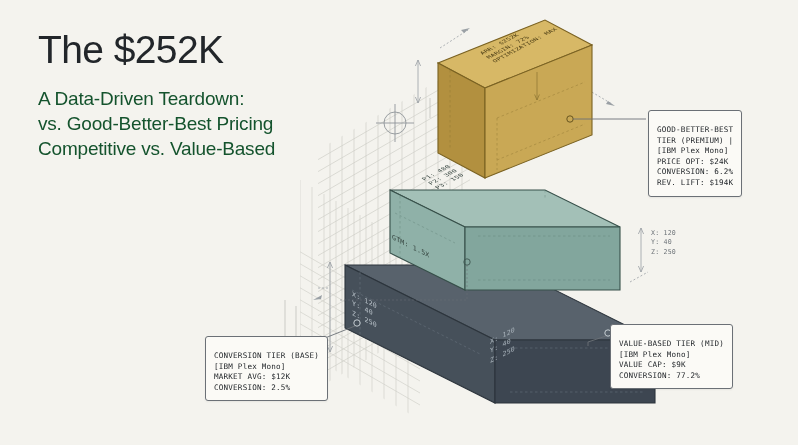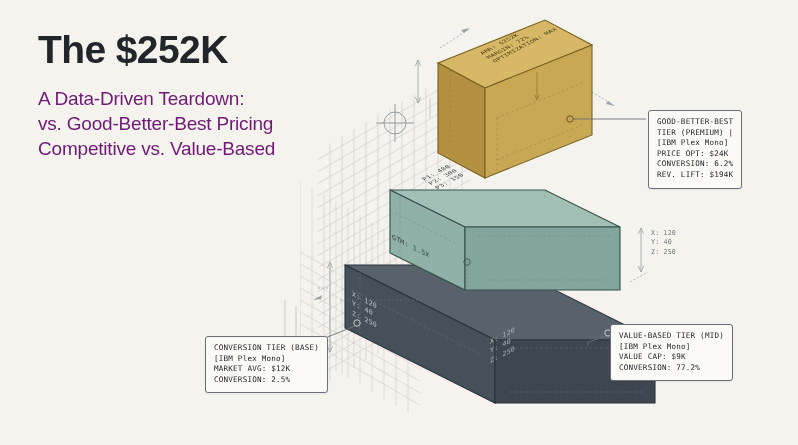--- a/index.html
+++ b/index.html
@@ -16,42 +16,42 @@
   
   .headline {
     position:absolute;
     left:38px; top:28px;
     width:330px;
     z-index:20;
   }
   .title-line {
     font-size:39px;
     line-height:44px;
-    font-weight:700;
+    font-weight:400;
     color:#22262a;
     letter-spacing:-0.6px;
     white-space:nowrap;
   }
   .subtitle {
     margin-top:14px;
     font-size:19px;
     line-height:25px;
-    color:#701a75;
+    color:#14532d;
     font-weight:400;
     letter-spacing:-0.2px;
   }
   .subtitle div { white-space:nowrap; }
 
   
   .callout {
     position:absolute;
     background:#fbfaf6;
     border:1.1px solid #6b7076;
     border-radius:3px;
-    padding:6px 8px 7px 8px;
+    padding:14px 8px 7px 8px;
     font-family:"DejaVu Sans Mono", monospace;
     font-size:7.6px;
     line-height:10.6px;
     color:#22262a;
     letter-spacing:0.2px;
     white-space:nowrap;
     z-index:25;
     box-shadow:0 1px 2px rgba(60,60,60,0.07);
   }
   .callout div { white-space:nowrap; }

